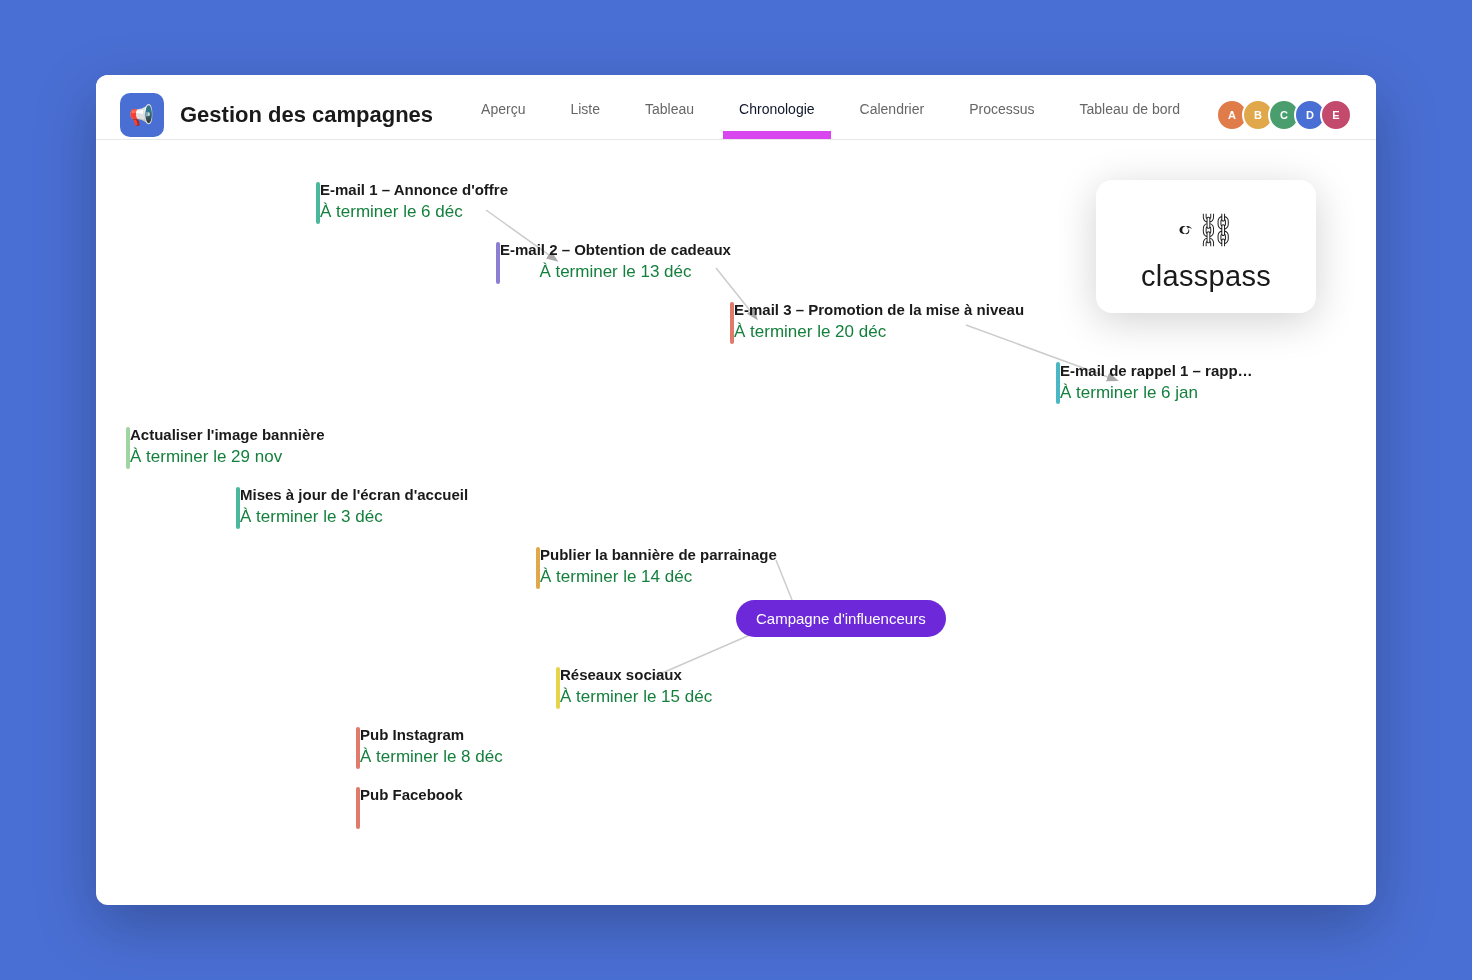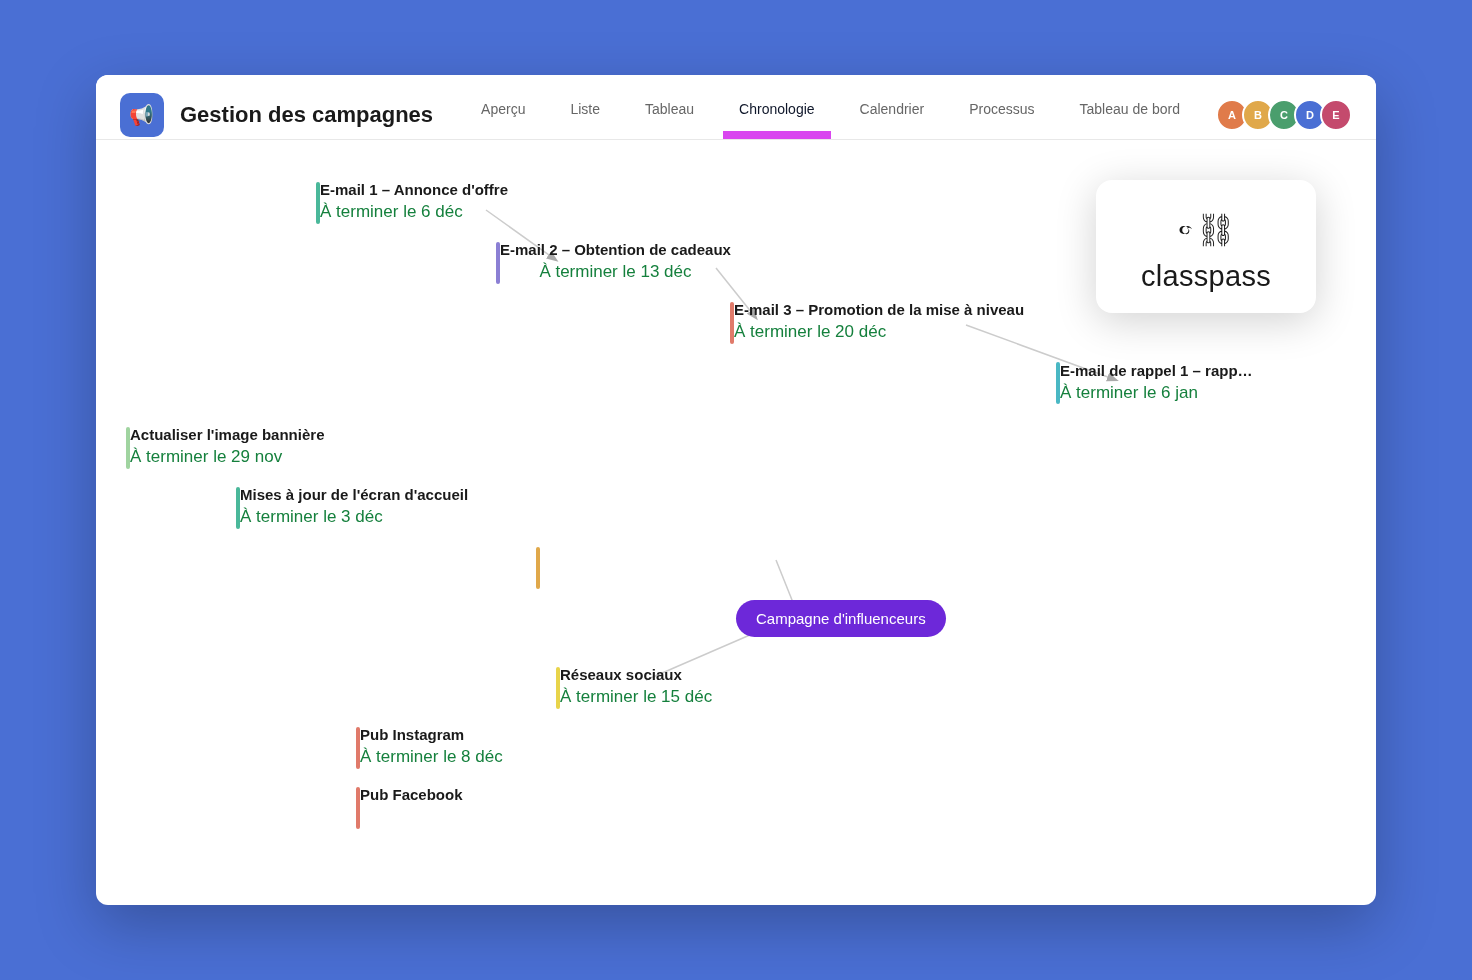--- a/index.html
+++ b/index.html
@@ -284,20 +284,24 @@
     <div class="timeline-item" style="left:140px; top:345px;">
       <div class="color-bar" style="background:#4ab89a;"></div>
       <div class="item-content">
         <div class="item-title">Mises à jour de l'écran d'accueil</div>
         <div class="item-date">À terminer le 3 déc</div>
       </div>
     </div>
 
     <div class="timeline-item" style="left:440px; top:405px;">
       <div class="color-bar" style="background:#e0a84a;"></div>
+      <div class="item-content">
+        <div class="item-title">Publier la bannière de parrainage</div>
+        <div class="item-date">À terminer le 14 déc</div>
+      </div>
     </div>
 
     <div class="timeline-item" style="left:640px; top:460px; align-items:center;">
       <div class="highlight-pill">Campagne d'influenceurs</div>
     </div>
 
     <div class="timeline-item" style="left:460px; top:525px;">
       <div class="color-bar" style="background:#e8d44a;"></div>
       <div class="item-content">
         <div class="item-title">Réseaux sociaux</div>

